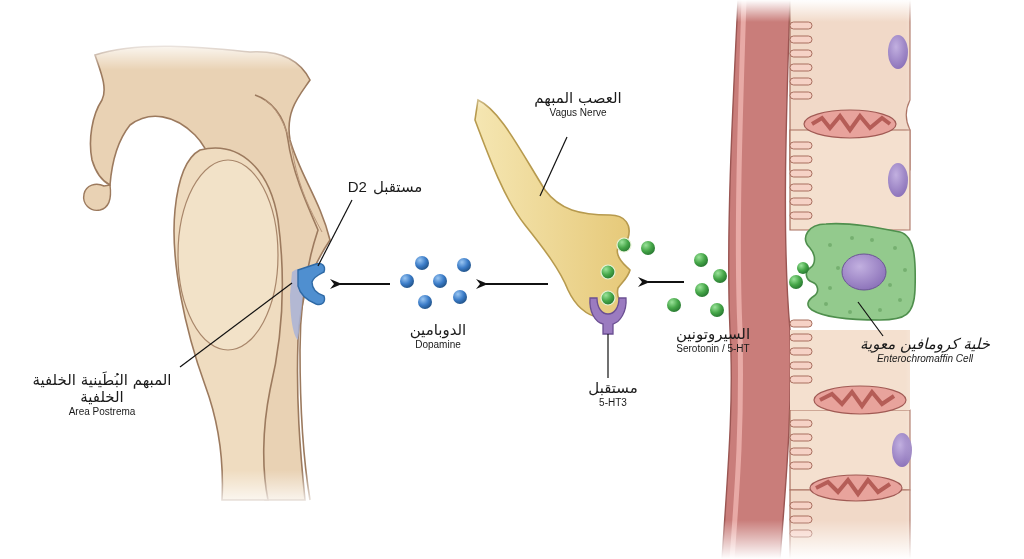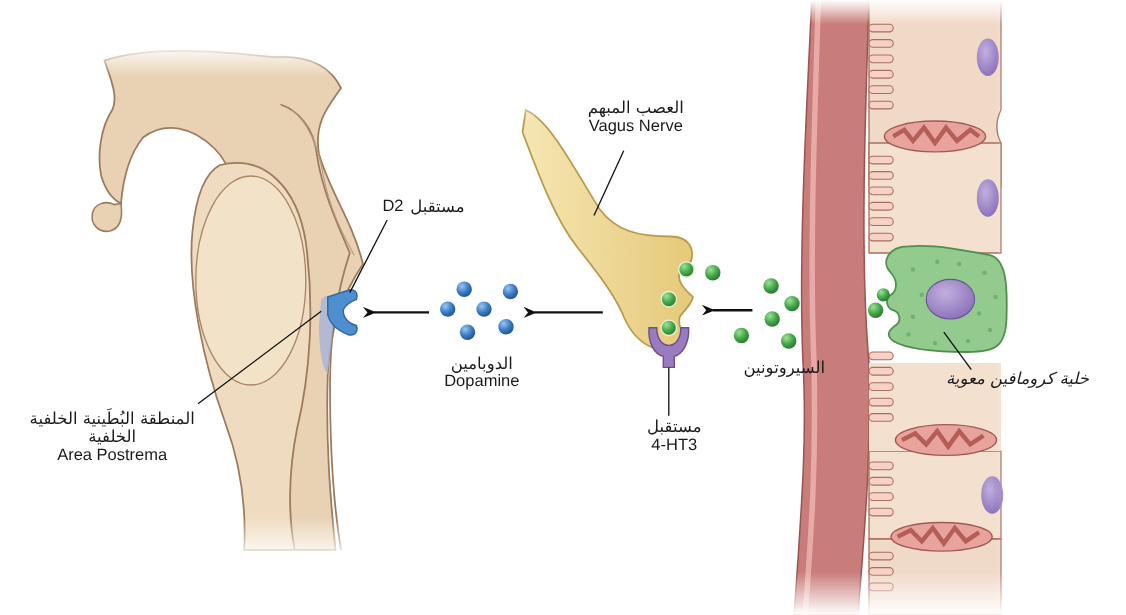--- a/index.html
+++ b/index.html
@@ -1,21 +1,21 @@
 <!DOCTYPE html>
 <html><head>
 <meta charset="utf-8">
 <style>
   html, body { margin: 0; padding: 0; background: #ffffff; }
   body { width: 1024px; height: 559px; position: relative; overflow: hidden;
          font-family: "DejaVu Sans", "Liberation Sans", sans-serif; }
   #stage { position: absolute; left: 0; top: 0; width: 1024px; height: 441px; }
   .label { position: absolute; text-align: center; color: #1a1a1a; line-height: 1.12; white-space: nowrap; }
   .label .ar { font-size: 15px; direction: rtl; unicode-bidi: isolate; display: block; }
-  .label .en { font-family: "Liberation Sans", sans-serif; font-size: 15px; display: block; }
+  .label .en { font-family: "Liberation Sans", sans-serif; font-size: 10px; display: block; }
 </style>
 </head>
 <body>
 
 <div id="stage">
 <svg width="1024" height="559" viewBox="0 0 1024 559" xmlns="http://www.w3.org/2000/svg">
   <defs>
     <radialGradient id="gGreen" cx="35%" cy="30%" r="70%">
       <stop offset="0%" stop-color="#9be39a"></stop>
       <stop offset="60%" stop-color="#45a648"></stop>
@@ -205,35 +205,37 @@
   </div>
 
   <div class="label" style="left:330px; top:178px; width:110px;">
     <span style="display:inline-flex; gap:6px; align-items:flex-end;">
       <span class="en" style="font-size:15px;">D2</span>
       <span class="ar" style="display:inline;">مستقبل</span>
     </span>
   </div>
 
   <div class="label" style="left:4px; top:372px; width:196px;">
-    <span class="ar">المنطقة البُطَينية الخلفية</span>
+    <span class="ar">المبهم البُطَينية الخلفية</span>
     <span class="ar">الخلفية</span>
     <span class="en">Area Postrema</span>
   </div>
 
   <div class="label" style="left:378px; top:322px; width:120px;">
     <span class="ar">الدوبامين</span>
     <span class="en">Dopamine</span>
   </div>
 
   <div class="label" style="left:568px; top:380px; width:90px;">
     <span class="ar">مستقبل</span>
-    <span class="en">4-HT3</span>
+    <span class="en">5-HT3</span>
   </div>
 
   <div class="label" style="left:638px; top:326px; width:150px;">
     <span class="ar">السيروتونين</span>
+    <span class="en">Serotonin / 5-HT</span>
   </div>
 
   <div class="label" style="left:830px; top:336px; width:190px;font-style:italic;">
     <span class="ar">خلية كرومافين معوية</span>
+    <span class="en">Enterochromaffin Cell</span>
   </div>
 </div>
 
 </body></html>

